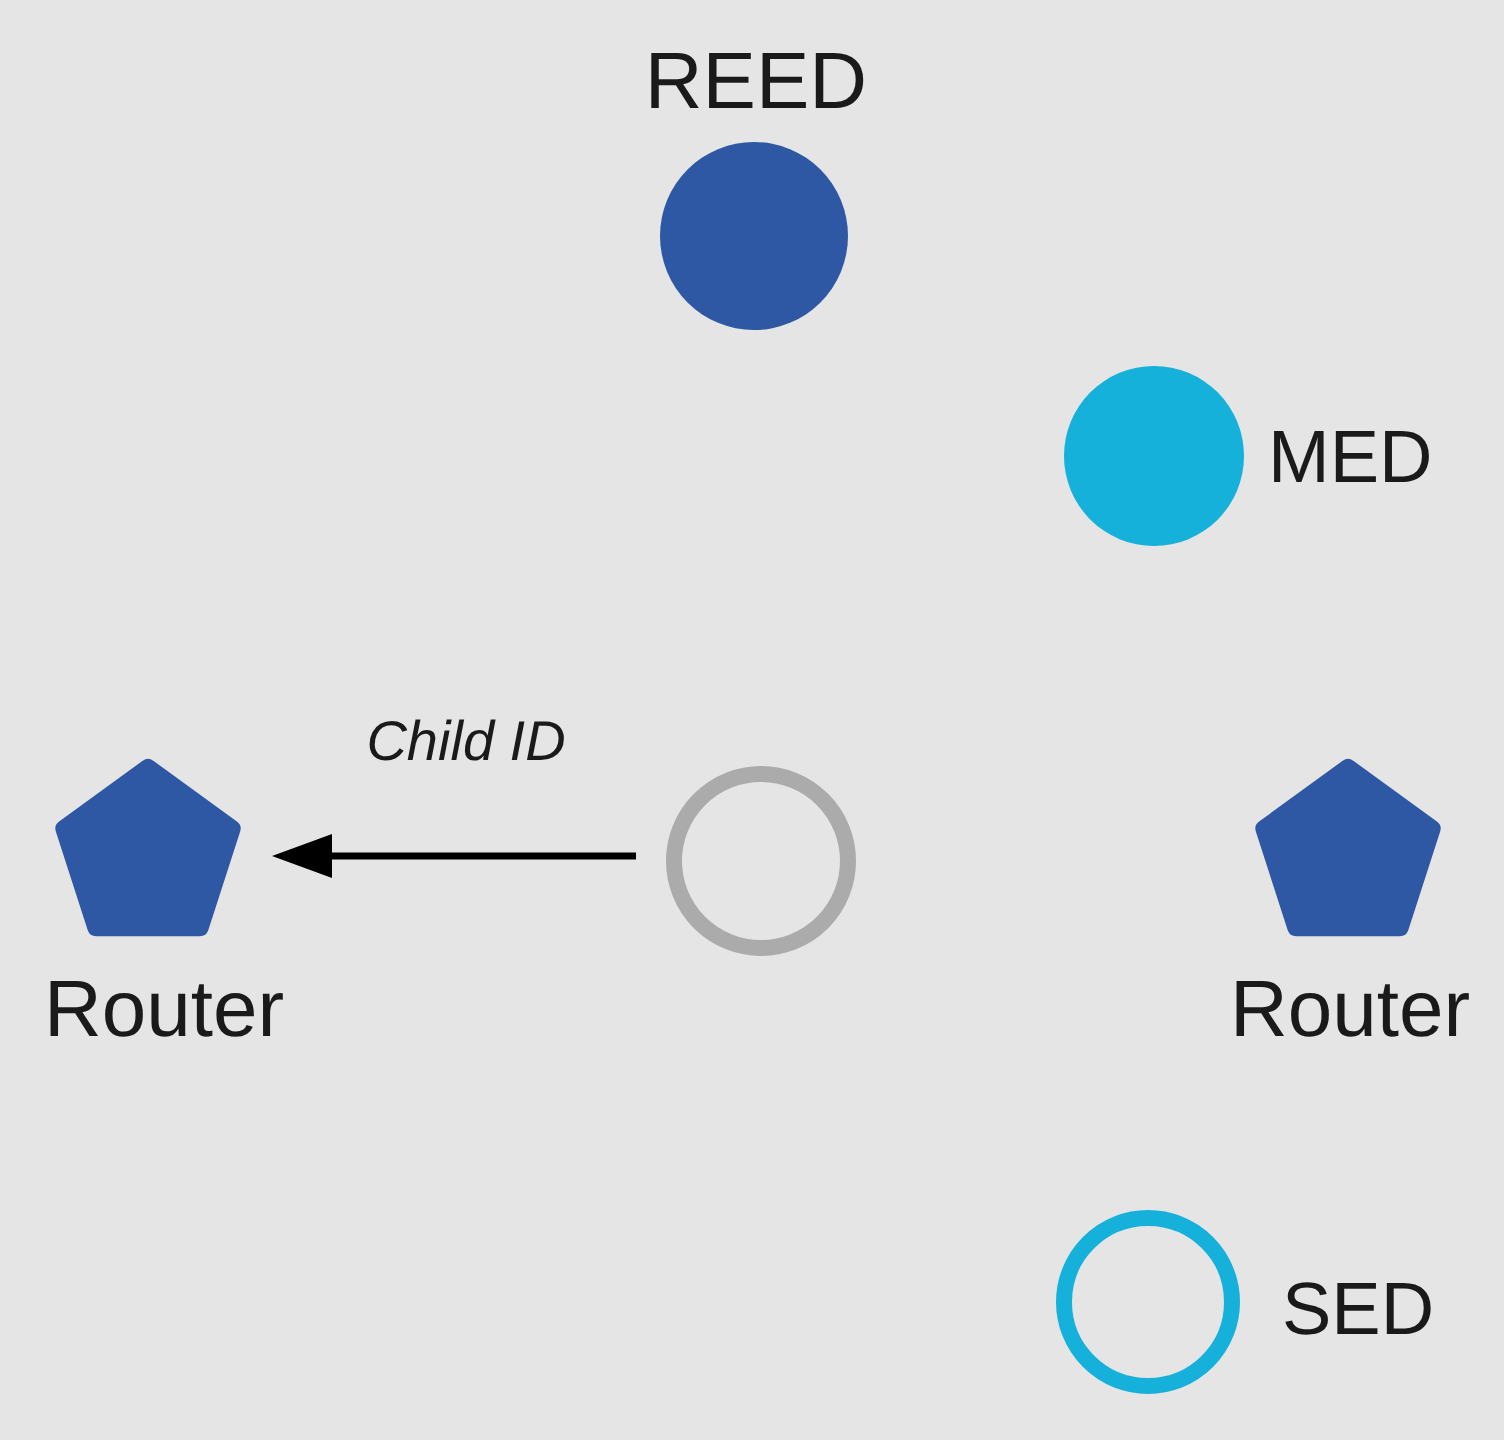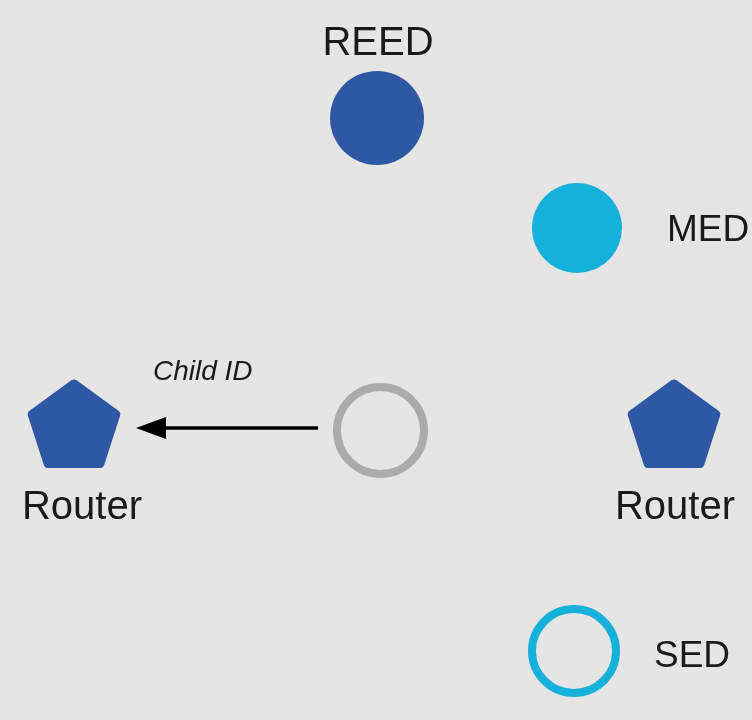--- a/index.html
+++ b/index.html
@@ -19,43 +19,42 @@
   .abs { position: absolute; }
   .node-label {
     font-size: 40px;
     line-height: 46px;
     color: #1a1a1a;
     white-space: nowrap;
   }
   .node-label.small {
     font-size: 37px;
     line-height: 43px;
-    margin-left: 33px;
   }
   .centered { text-align: center; }
 
   
   .reed-label   { left: 298px; top: 18px;  width: 160px; }
   .reed-circle  { left: 330px; top: 71px; }
   .med-circle   { left: 532px; top: 183px; }
   .med-label    { left: 634px; top: 207px; }
   .joiner-circle{ left: 333px; top: 383px; }
   .arrow-svg    { left: 135px; top: 415px; }
   .arrow-label  {
     left: 153px; top: 356px; width: 160px;
     font-size: 28px; line-height: 29px;
-    font-style: italic; text-align: left;
+    font-style: italic; text-align: center;
     color: #1a1a1a;
   }
   .pentagon-left  { left: 26px;  top: 378px; }
   .pentagon-right { left: 626px; top: 378px; }
   .router-left-label  { left: 2px;   top: 482px; width: 160px; }
   .router-right-label { left: 595px; top: 482px; width: 160px; }
   .sed-circle  { left: 528px; top: 605px; }
-  .sed-label   { left: 621px; top: 633px; }
+  .sed-label   { left: 641px; top: 633px; }
 </style>
 </head>
 <body>
 
 <div class="canvas">
 
   <div class="abs node-label centered reed-label">REED</div>
   <svg class="abs reed-circle" width="94" height="94" viewBox="0 0 94 94">
     <circle cx="47" cy="47" r="47" fill="#2E58A3"></circle>
   </svg>

